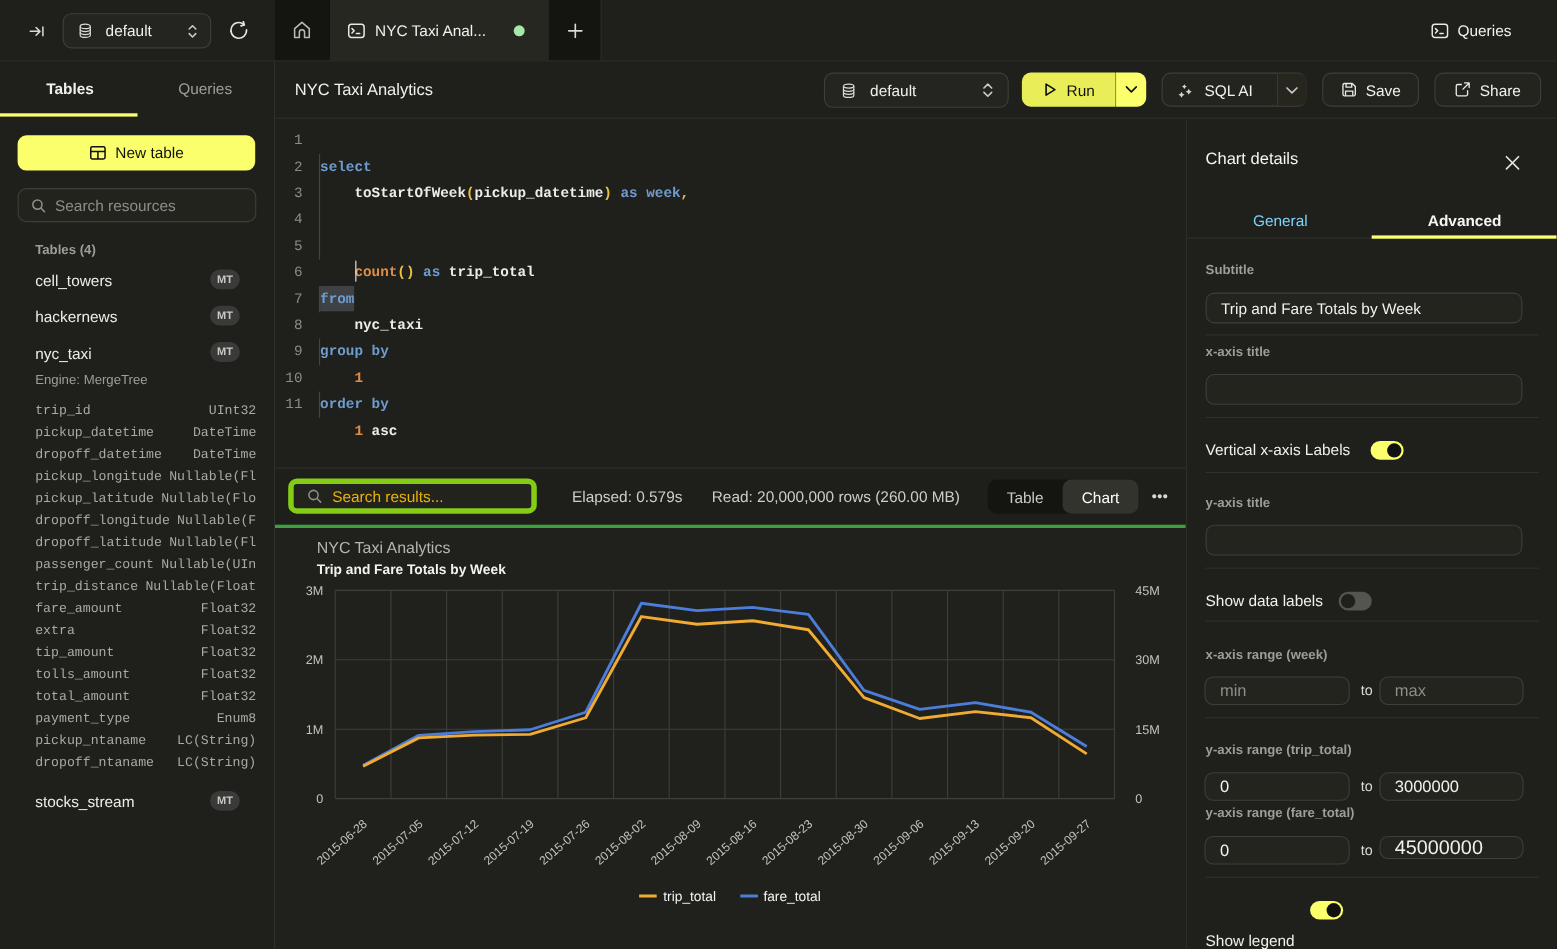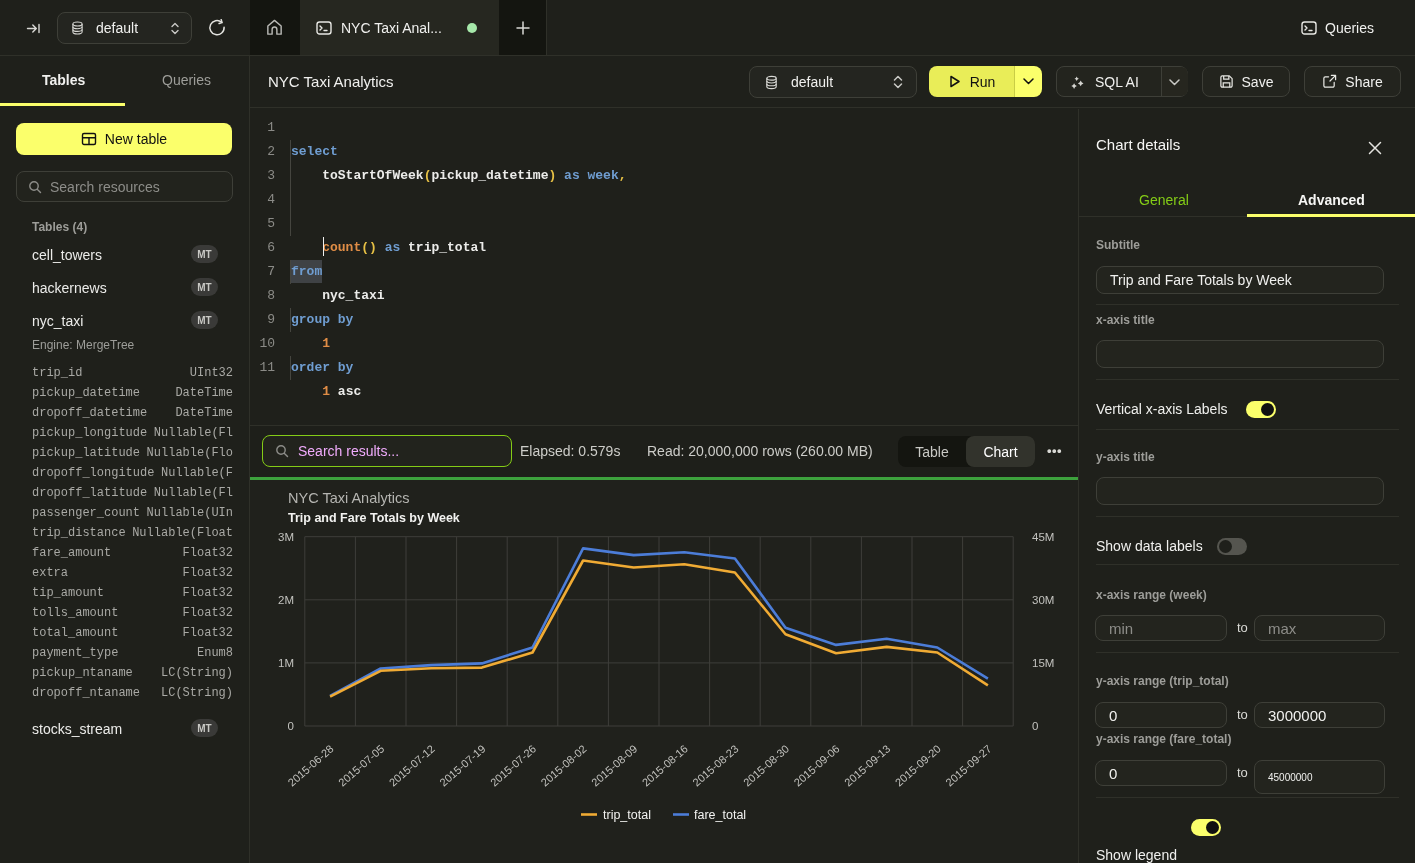--- a/index.html
+++ b/index.html
@@ -249,21 +249,21 @@
 
   <div class="abs" style="left:40px;top:31px;width:1px;height:96px;background:#45453f"></div>
   <div class="abs" style="left:40px;top:151px;width:1px;height:24px;background:#45453f"></div>
   <div class="abs" style="left:40px;top:199px;width:1px;height:24px;background:#45453f"></div>
   <div class="abs" style="left:40px;top:247px;width:1px;height:24px;background:#45453f"></div>
 
   <div class="abs" style="left:72.5px;top:128px;width:1.5px;height:19px;background:#f0f0ee"></div>
 </div>
 
 <div class="abs" id="results">
-  <div class="abs" style="left:12px;top:9px;width:250px;height:32px;border:1px solid #84cc16;border-radius:8px;background:#22231d;display:flex;align-items:center;gap:9px;padding-left:12px;color:#f0abfc;font-size:14px">
+  <div class="abs" style="left:12px;top:9px;width:226px;height:32px;border:5px solid #84cc16;border-radius:8px;background:#22231d;display:flex;align-items:center;gap:9px;padding-left:12px;color:#eab308;font-size:14px">
     <svg width="14" height="14" viewBox="0 0 14 14">
       <circle cx="6" cy="6" r="4.2" stroke="#8d8d89" stroke-width="1.4" fill="none"></circle>
       <path d="M9.2 9.2 L12.5 12.5" stroke="#8d8d89" stroke-width="1.4" stroke-linecap="round"></path>
     </svg>
     <span>Search results...</span>
   </div>
   <div class="abs" style="left:270px;top:17px;color:#cdcdc9;font-size:14px">Elapsed: 0.579s</div>
   <div class="abs" style="left:397px;top:17px;color:#cdcdc9;font-size:14px">Read: 20,000,000 rows (260.00 MB)</div>
   <div class="abs" style="left:648px;top:10px;width:137px;height:31px;background:#141510;border-radius:8px;display:flex">
     <div style="width:68px;display:flex;align-items:center;justify-content:center;color:#c9c9c5;font-size:14px">Table</div>
@@ -338,21 +338,21 @@
   </svg>
 </div>
 
 <div class="abs" id="rpanel">
   <div class="abs" style="left:17px;top:27px;color:#f6f6f4;font-size:15px;font-weight:normal">Chart details</div>
   <svg class="abs" style="left:289px;top:32px" width="14" height="14" viewBox="0 0 14 14">
     <path d="M1.5 1.5 L12.5 12.5 M12.5 1.5 L1.5 12.5" stroke="#e3e3df" stroke-width="1.5" stroke-linecap="round"></path>
   </svg>
 
   <div class="abs" style="left:0;top:107px;width:337px;height:1px;background:#2f3029"></div>
-  <div class="abs" style="left:60px;top:83px;color:#84cc16;font-size:14px">General</div>
+  <div class="abs" style="left:60px;top:83px;color:#7dd3fc;font-size:14px">General</div>
   <div class="abs" style="left:219px;top:83px;color:#f6f6f4;font-size:14px;font-weight:bold">Advanced</div>
   <div class="abs" style="left:168px;top:105px;width:169px;height:3px;background:#fbff6b"></div>
 
   <div class="rlabel" style="top:129px">Subtitle</div>
   <div class="rinput" style="left:17px;top:157px;width:288px;height:28px">Trip and Fare Totals by Week</div>
   <div class="divider" style="top:195px"></div>
 
   <div class="rlabel" style="top:204px">x-axis title</div>
   <div class="rinput" style="left:17px;top:231px;width:288px;height:28px"></div>
   <div class="divider" style="top:270px"></div>
@@ -380,20 +380,20 @@
   <div class="divider" style="top:543px"></div>
 
   <div class="rlabel" style="top:565px">y-axis range (trip_total)</div>
   <div class="rinput" style="left:16px;top:593px;width:132px;height:26px;font-size:15px">0</div>
   <div class="abs" style="left:158px;top:598px;color:#d9d9d5;font-size:13px">to</div>
   <div class="rinput" style="left:175px;top:593px;width:131px;height:26px;font-size:15px">3000000</div>
 
   <div class="rlabel" style="top:623px">y-axis range (fare_total)</div>
   <div class="rinput" style="left:16px;top:651px;width:132px;height:26px;font-size:15px">0</div>
   <div class="abs" style="left:158px;top:656px;color:#d9d9d5;font-size:13px">to</div>
-  <div class="rinput" style="left:175px;top:651px;width:131px;height:34px;font-size:10px">45000000</div>
+  <div class="rinput" style="left:175px;top:651px;width:131px;height:21px;font-size:18px">45000000</div>
   <div class="divider" style="top:688px"></div>
 
   <div class="rtoggle-label" style="top:738px">Show legend</div>
   <div class="toggle on" style="left:112px;top:710px">
       <div class="knob"></div>
     </div>
 </div>
 
 </body></html>

